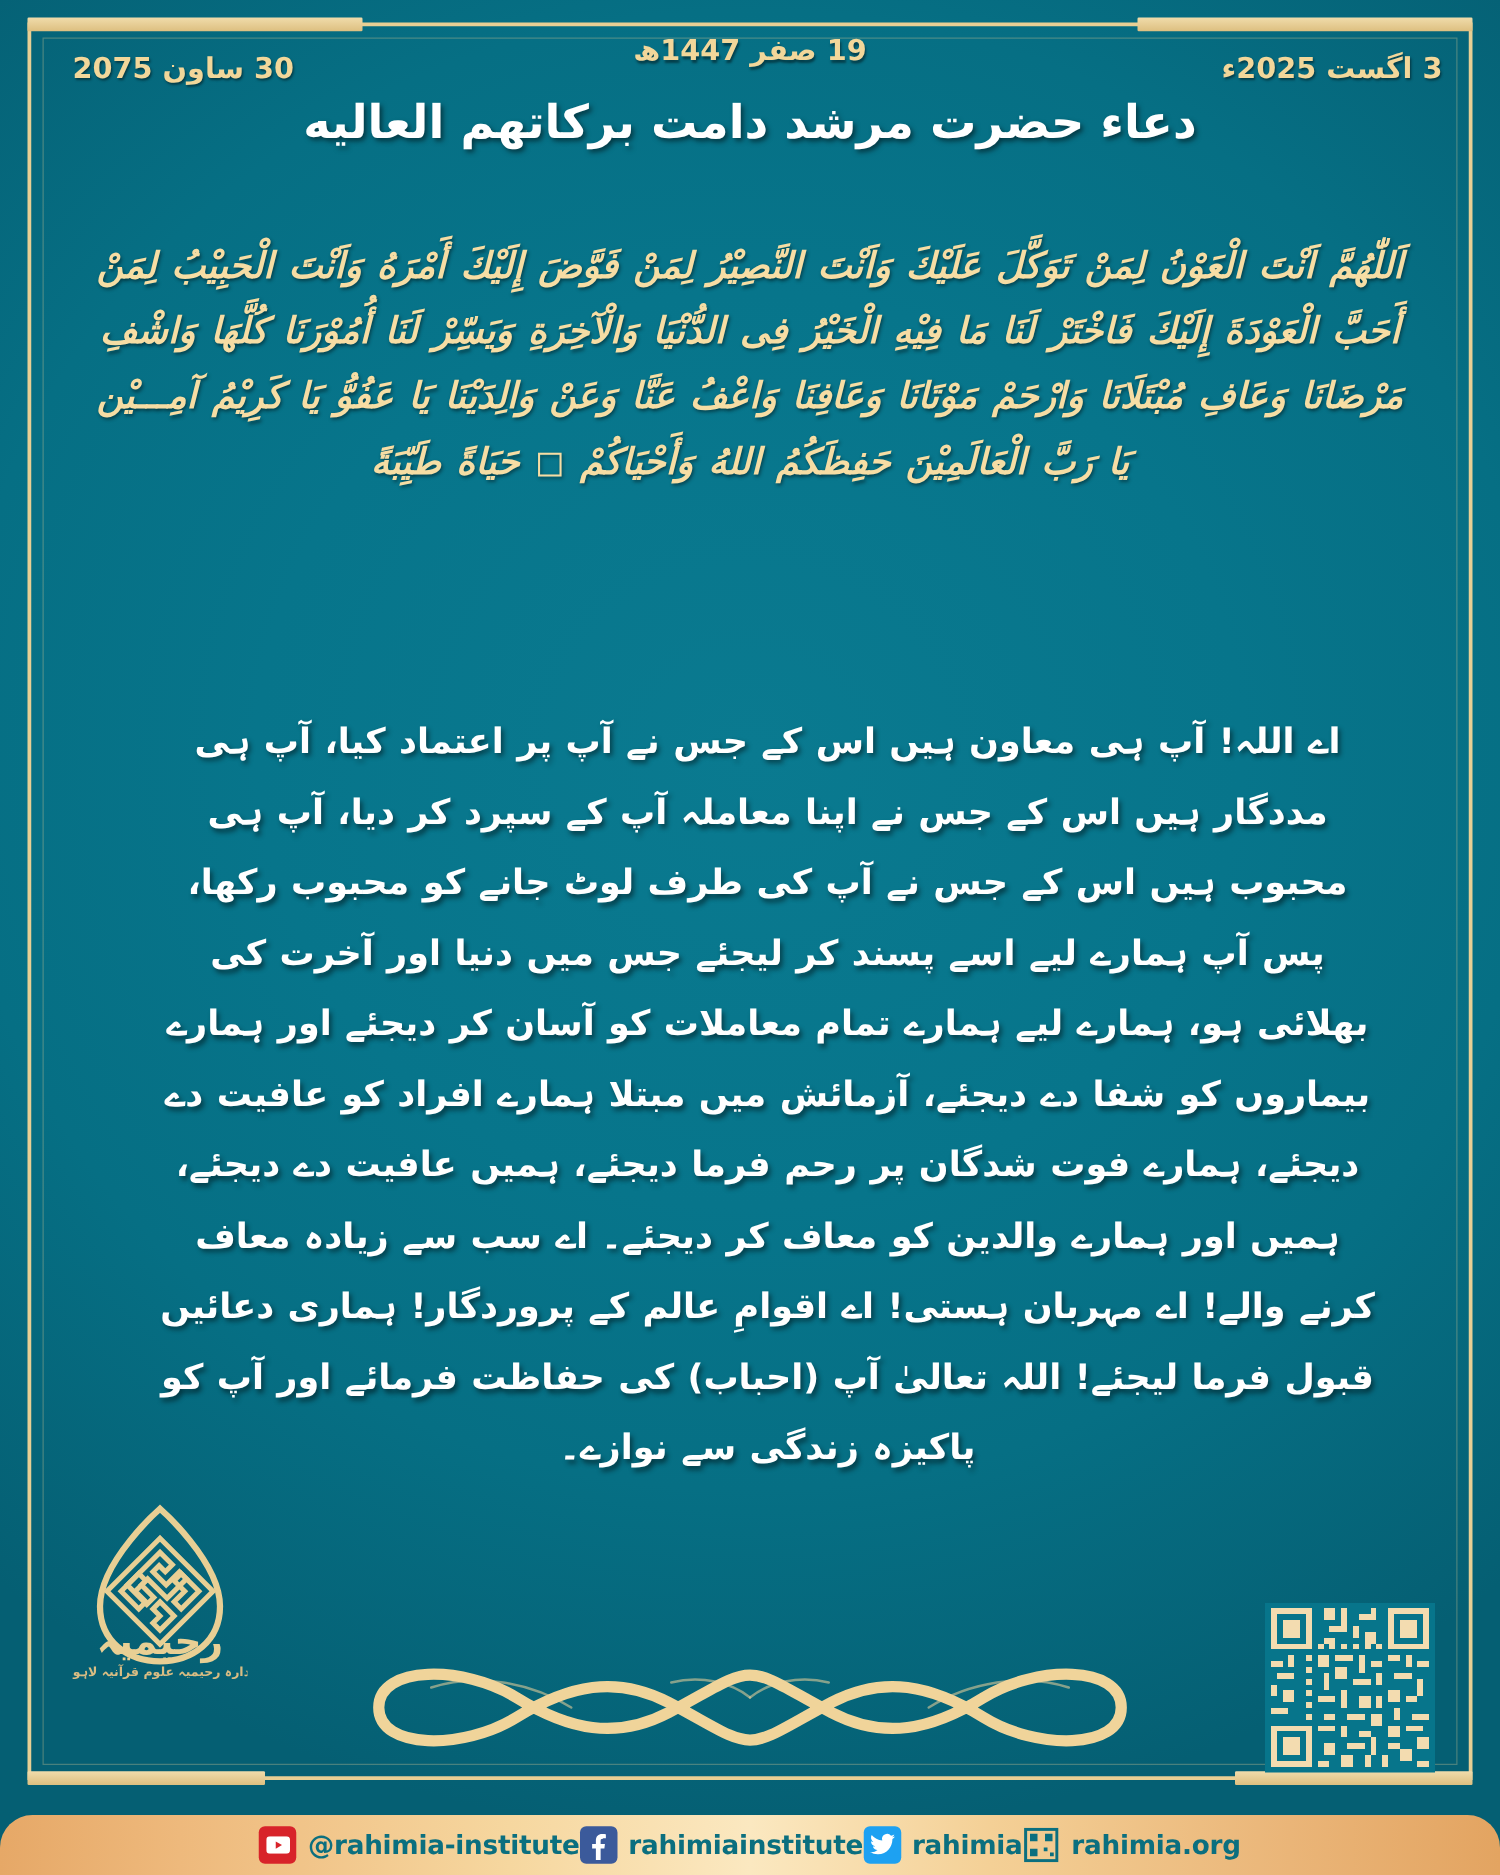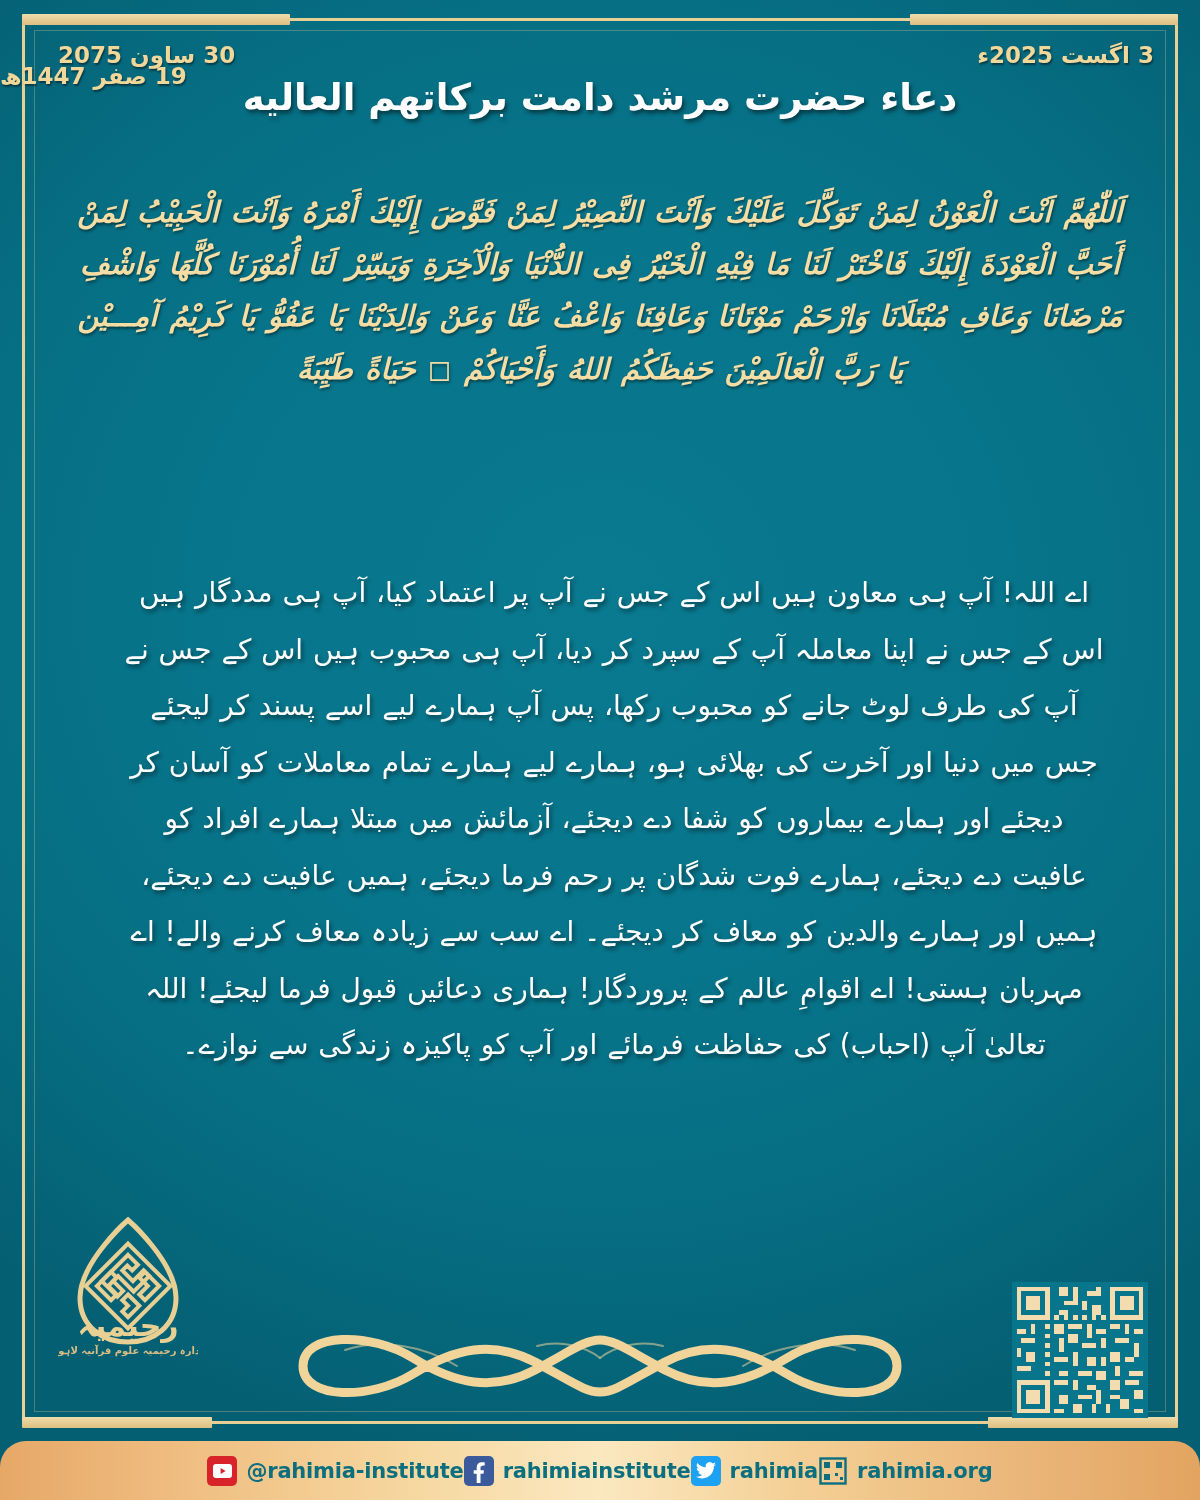--- a/index.html
+++ b/index.html
@@ -49,21 +49,21 @@
   }
   .date{
     position:absolute;
     color:#f2d79a;
     font-family:"DejaVu Sans","Liberation Sans",sans-serif;
     font-size:23px; font-weight:700;
     text-shadow:1px 2px 2px rgba(0,0,0,.45);
     white-space:nowrap;
     direction:rtl;
   }
-  .date.hijri  { left:0; right:0; top:4px;  text-align:left;margin-top:35px; }
+  .date.hijri  { left:0; right:0; top:4px;  text-align:center; }
   .date.greg   { right:46px; top:18px; }
   .date.desi   { left:58px;  top:18px; }
 
   .poster-title{
     position:absolute; left:0; right:0; top:76px;
     text-align:center;
     color:#ffffff;
     font-size:37px; font-weight:700;
     letter-spacing:.5px;
     text-shadow:2px 3px 4px rgba(0,0,0,.5);
@@ -89,29 +89,29 @@
   
   .urdu-block{
     position:absolute;
     left:95px; right:95px; top:565px;
     direction:rtl; text-align:center;
   }
   .urdu-block p{
     color:#ffffff;
     font-size:28px;
     line-height:2.02;
-    font-weight:400;
+    font-weight:700;
     text-shadow:2px 3px 4px rgba(0,0,0,.48);
     word-spacing:1px;
     margin-left:28px;
   }
 
   
   .logo{
-    position:absolute; left:58px; bottom:136px;
+    position:absolute; left:58px; bottom:149px;
     width:140px; height:150px;
   }
   .logo svg{ width:100%; height:100%; display:block; }
 
   
   .qr{
     position:absolute; right:52px; bottom:82px;
     width:136px; height:136px;
   }
   .qr svg{ width:100%; height:100%; display:block; }
@@ -119,21 +119,21 @@
   
   .ornament{
     position:absolute; left:50%; transform:translateX(-50%);
     bottom:88px; width:630px; height:92px;
   }
   .ornament svg{ width:100%; height:100%; display:block; }
 
   
   .social-bar{
     position:absolute; left:0; right:0; bottom:0;
-    height:59px;
+    height:48px;
     background:linear-gradient(90deg,#e6a867 0%,#eeb97c 12%,#f6d79f 34%,#fbe8c0 50%,#f4d096 66%,#eab578 86%,#e3a461 100%);
     border-top-left-radius:26px; border-top-right-radius:26px;
     display:flex; align-items:center; justify-content:center;
     direction:ltr;
     padding:0 26px;
   }
   .social{
     display:flex; align-items:center; gap:9px;
     white-space:nowrap;
   }

